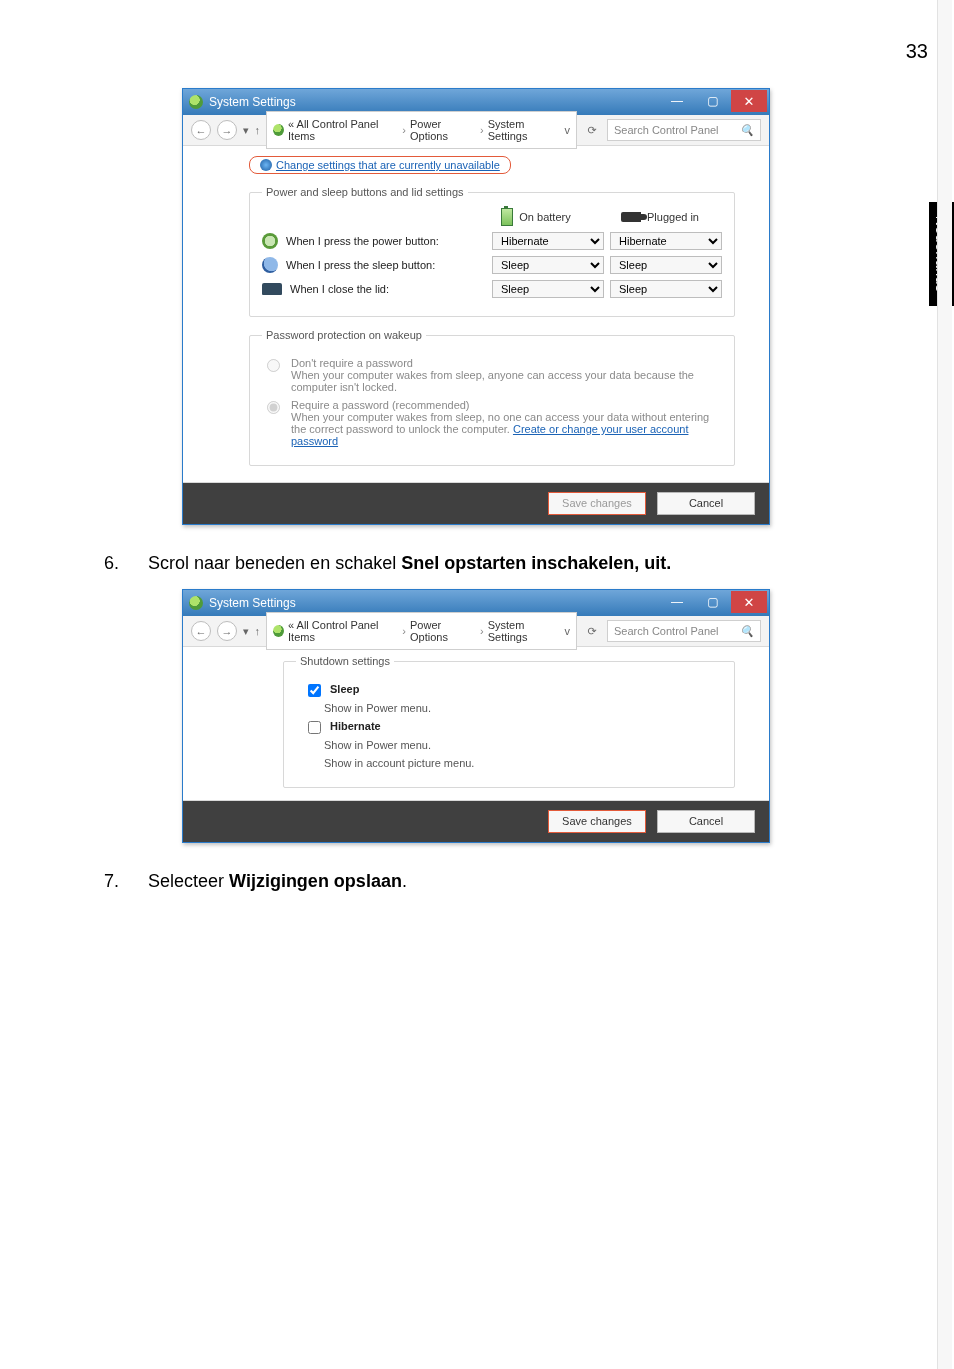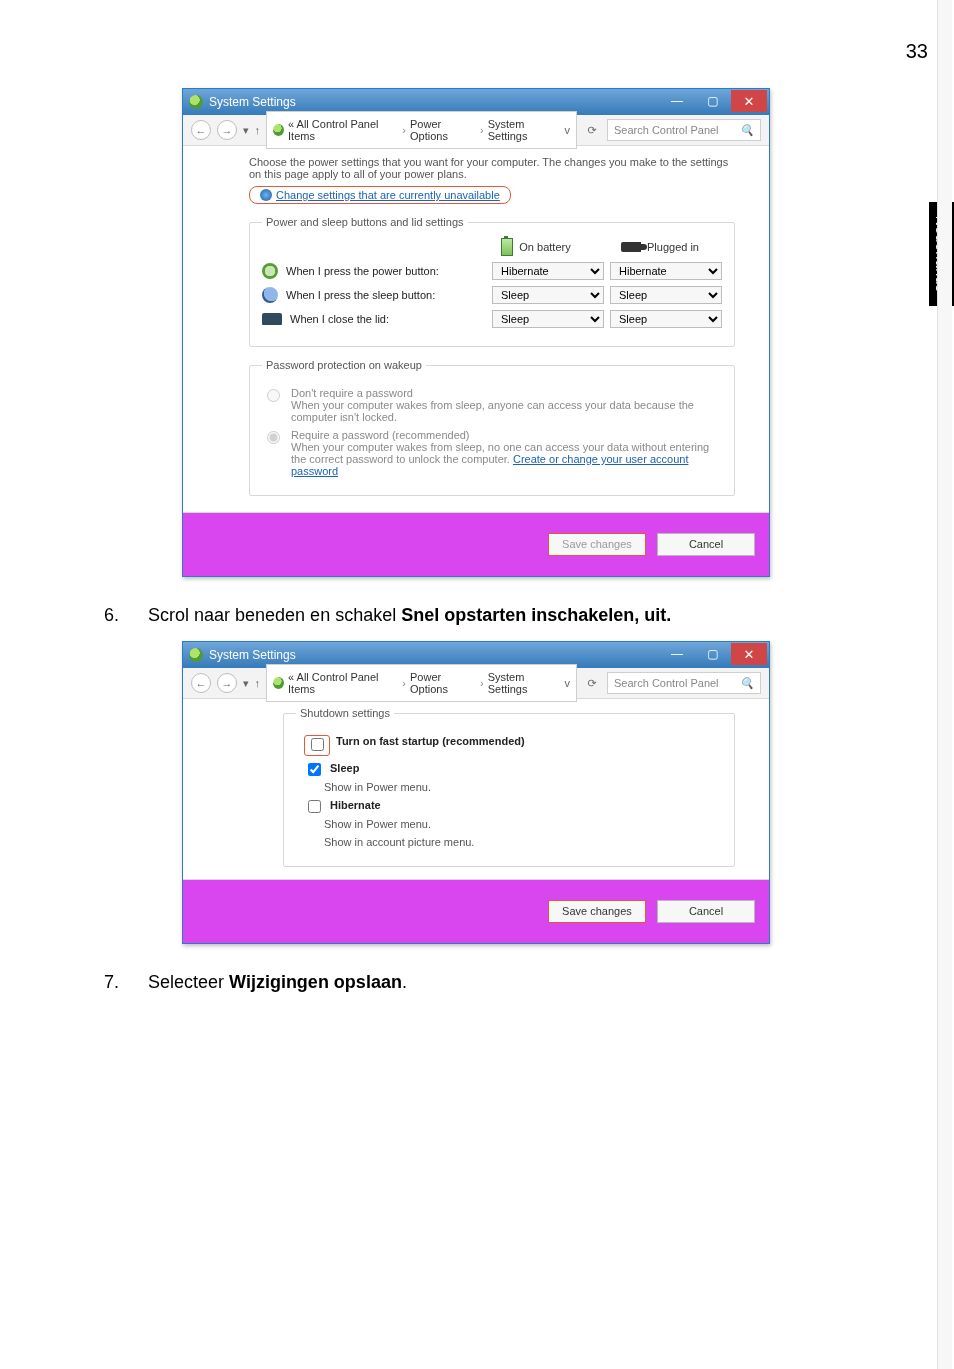--- a/index.html
+++ b/index.html
@@ -116,21 +116,21 @@
   .icn-plug::after{content:"";position:absolute;right:-6px;top:2px;width:6px;height:6px;background:#333;border-radius:0 3px 3px 0;}
   .colhdr { display:flex; margin:0 0 6px 0; }
   .colhdr .spacer { flex:1; }
   .colhdr .col { width:124px; display:flex; align-items:center; gap:6px; font-size:11px; color:#333; justify-content:center; }
   .sel { width:112px; height:18px; border:1px solid #bdbdbd; background:#f7f7f7; font-size:11px; padding:0 4px; margin-left:6px; }
   .radio { display:flex; align-items:flex-start; gap:8px; margin:6px 0; }
   .radio input { margin-top:2px; }
   .radio .rt { font-size:11px; }
   .grey { color:#8a8a8a; }
   .link { color:#1b63b6; text-decoration:underline; }
-  .footbar { border-top:1px solid #d9d9d9; background:#d946ef; padding:20px 14px; text-align:right; }
+  .footbar { border-top:1px solid #d9d9d9; background:#404040; padding:9px 14px; text-align:right; }
   .btn {
     display:inline-block; min-width:80px; height:21px; line-height:20px;
     background:#f7f7f7; border:1px solid #b8b8b8; font-size:11px; color:#333;
     text-align:center; margin-left:8px; padding:0 8px;
   }
   .btn.save { border:1.5px solid #e35a3a; }
   .btn.disabled { color:#9a9a9a; }
   .scroll-ind { position:absolute; right:2px; top:0; bottom:0; width:14px; border-left:1px solid #e2e2e2; background:#f7f7f7; }
   
   .cb-row { display:flex; align-items:flex-start; gap:6px; margin:6px 0 2px 8px; }
@@ -179,21 +179,20 @@
         <span class="crumb-dd" style="margin-left:auto;">v</span>
       </div>
       <span class="addr-refresh">⟳</span>
       <div class="searchbox">
         <span>Search Control Panel</span>
           <span class="mag">🔍</span>
       </div>
     </div>
     <div style="display:flex;">
       <div class="content" style="flex:1;">
-        <div class="greytxt" style="font-size:11px; margin-bottom:6px;">Choose the power settings that you want for your computer. The changes you make to the settings on this page apply to all of your power plans.</div>
         <span class="capsule link">
           <span style="display:inline-block;width:12px;height:12px;background:radial-gradient(circle,#6cb5f3,#1a5aa0);border-radius:50%;margin-right:4px;vertical-align:-2px;"></span><span>Change settings that are currently unavailable</span>
         </span>
 
         <fieldset class="group">
           <legend>Power and sleep buttons and lid settings</legend>
           <div class="colhdr">
             <div class="spacer"></div>
             <div class="col">
                 <span class="icn icn-batt"></span>
@@ -290,24 +289,20 @@
       <div class="searchbox">
         <span>Search Control Panel</span>
           <span class="mag">🔍</span>
       </div>
     </div>
     <div style="display:flex;">
       <div class="content" style="flex:1; padding-top:6px; padding-bottom:6px;margin-left:34px;">
         <fieldset class="group" style="margin-top:2px;">
           <legend>Shutdown settings</legend>
 
-          <div class="cb-row">
-            <span class="redcap"><input type="checkbox" style=""></span>
-            <b>Turn on fast startup (recommended)</b>
-          </div>
 
           <div class="cb-row">
             <input type="checkbox" checked="" style="">
             <b>Sleep</b>
           </div>
           <div class="cb-sub">Show in Power menu.</div>
 
           <div class="cb-row">
             <input type="checkbox" style="">
             <b>Hibernate</b>

